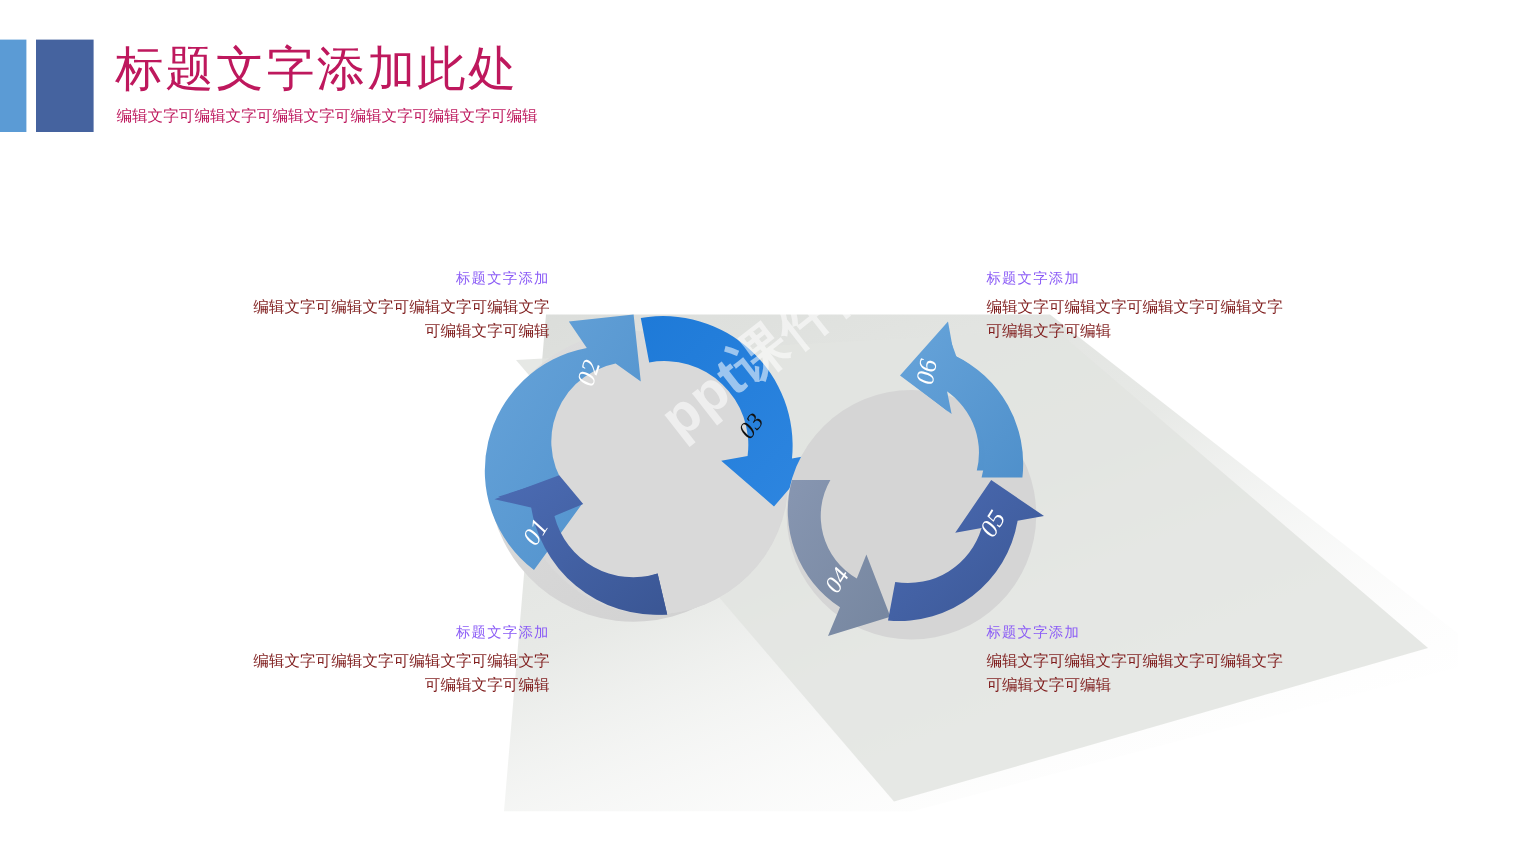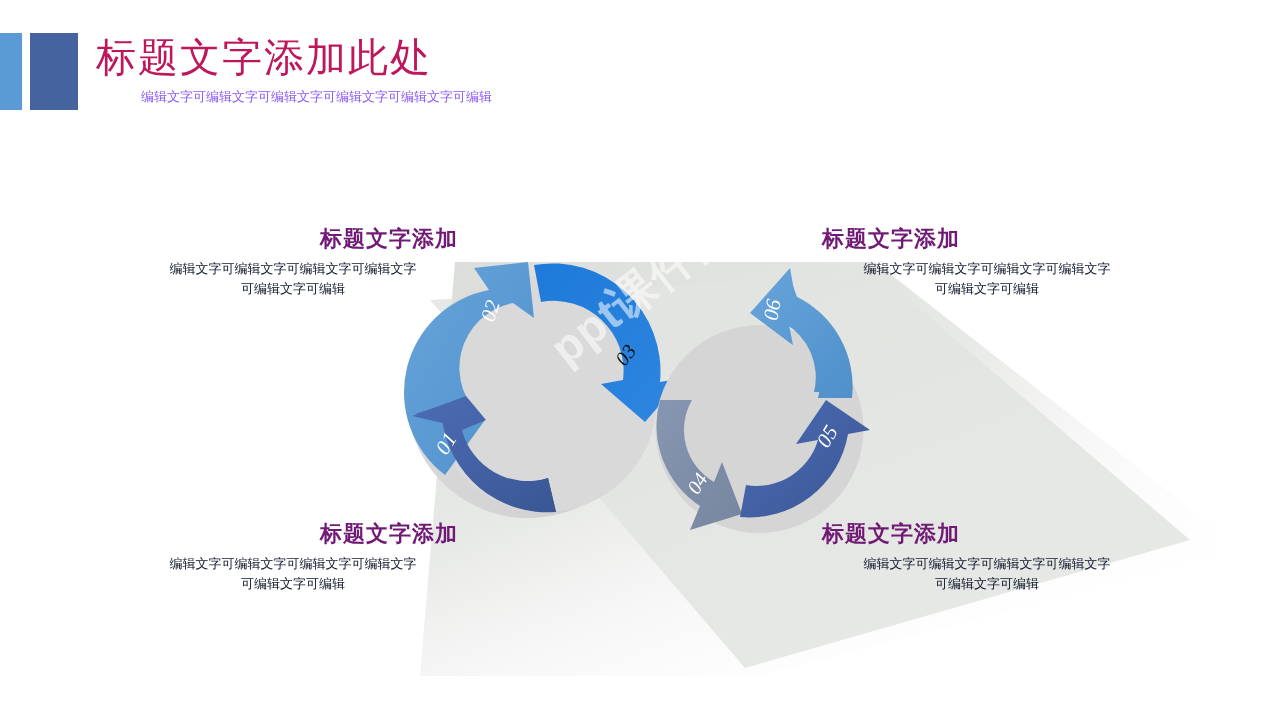--- a/index.html
+++ b/index.html
@@ -49,23 +49,22 @@
     letter-spacing: 2px;
     line-height: 1.25;
     white-space: nowrap;
   }
   #page-subtitle {
     position: absolute;
     left: 97px;
     top: 88px;
     font-family: "Liberation Sans", sans-serif;
     font-size: 13px;
-    color: #8b5cf6;
+    color: #be185d;
     white-space: nowrap;
-    margin-left: 44px;
   }
 
   
   #diagram-stage {
     position: absolute;
     left: 0;
     top: 0;
     width: 1280px;
     height: 720px;
   }
@@ -75,33 +74,32 @@
     top: 0;
   }
 
   
   .callout {
     position: absolute;
     width: 330px;
   }
   .callout .c-title {
     font-family: "Liberation Serif", serif;
-    font-size: 22px;
-    font-weight: bold;
-    color: #701a75;
+    font-size: 12px;
+    font-weight: normal;
+    color: #8b5cf6;
     margin: 0 0 5px 0;
     letter-spacing: 1px;
   }
   .callout .c-body {
     font-family: "Liberation Sans", sans-serif;
     font-size: 13px;
-    color: #0f172a;
+    color: #7f1d1d;
     line-height: 1.55;
     margin: 0;
-    text-align: center;
   }
   .callout.align-right { text-align: right; }
   .callout.align-left  { text-align: left; }
 
   #callout-tl { left: 128px; top: 224px; }
   #callout-bl { left: 128px; top: 519px; }
   #callout-tr { left: 822px; top: 224px; }
   #callout-br { left: 822px; top: 519px; }
 
   

